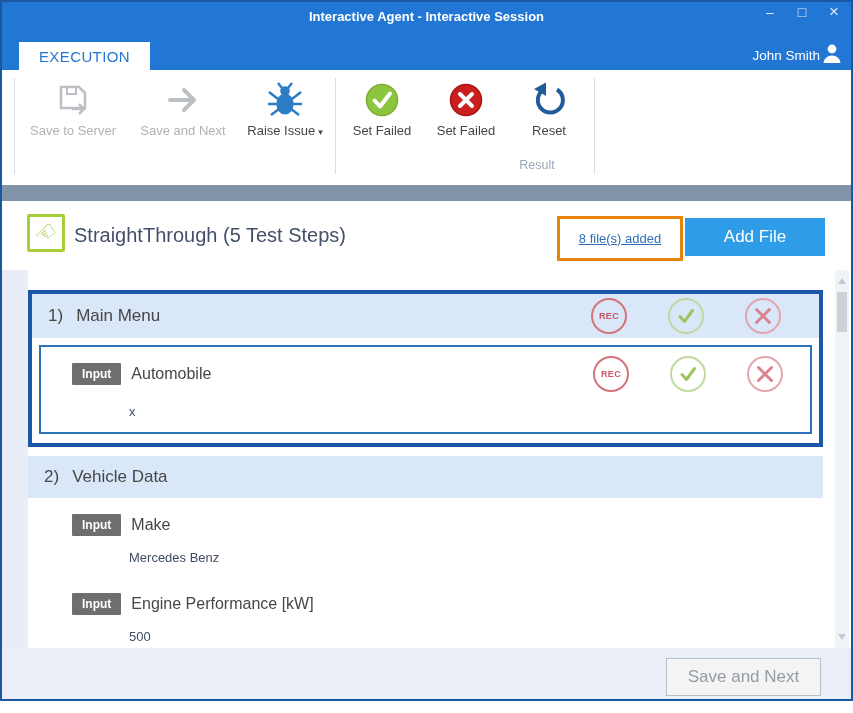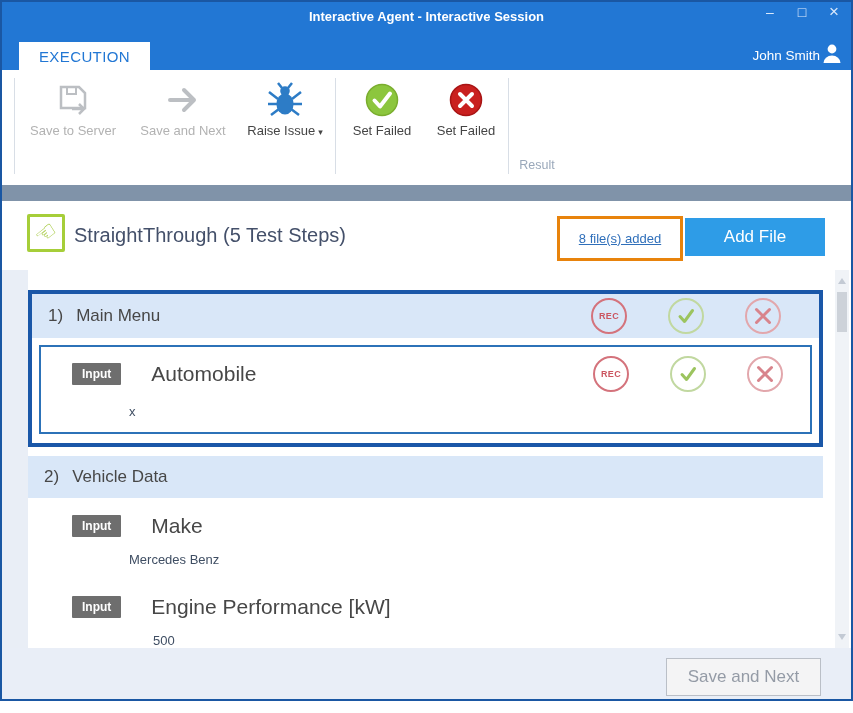--- a/index.html
+++ b/index.html
@@ -66,21 +66,21 @@
   .cic { width:36px; height:36px; border-radius:50%; display:flex; align-items:center; justify-content:center; background:transparent; }
   .cic.rec  { border:2px solid #d4737c; }
   .cic.rec span { font-size:9px; font-weight:bold; letter-spacing:.4px; color:#cb5560; }
   .cic.pass { border:2px solid #c1d8a0; }
   .cic.fail { border:2px solid #e2a7ac; }
 
   .substep1 { margin:7px 7px 9px 7px; border:2px solid #2c72b8; padding:9px 0 13px 0; background:#fff; }
   .sub-row { display:flex; align-items:center; padding-left:31px; }
   .sub-row.flat { padding-left:44px; }
   .badge { background:#6e6e6e; color:#fff; font-size:12px; font-weight:bold; padding:4px 10px; border-radius:1px; }
-  .sub-label { font-size:21px; color:#474747; margin-left:30px; }
+  .sub-label { font-size:16px; color:#474747; margin-left:10px; }
   .sub-value { font-size:13px; color:#3f4e63; padding-left:88px; margin-top:12px; }
   .sub-value.flat { padding-left:101px; }
   .row-make { margin-top:16px; }
   .row-engine { margin-top:28px; }
 
   
   .scrollbar { position:absolute; right:2px; top:0; bottom:0; width:14px; background:#f0f3f7; }
   .sb-arrow { position:absolute; left:3px; width:0; height:0; border-left:4px solid transparent; border-right:4px solid transparent; }
   .sb-up   { top:8px;    border-bottom:6px solid #c3cad4; }
   .sb-down { bottom:8px; border-top:6px solid #c3cad4; }
@@ -149,20 +149,27 @@
         <path d="M12.5 20.5 l5.5 6 l10 -13" fill="none" stroke="#fff" stroke-width="4" stroke-linecap="round" stroke-linejoin="round"></path>
       </svg>
       <span class="lab">Set Failed</span>
     </div>
     <div class="rbtn" style="width:80px">
       <svg class="ric" viewBox="0 0 40 40">
         <circle cx="20" cy="20" r="15.5" fill="#c9201f" stroke="#a81414" stroke-width="1.5"></circle>
         <path d="M14 14 l12 12 m0 -12 l-12 12" fill="none" stroke="#fff" stroke-width="4" stroke-linecap="round"></path>
       </svg>
       <span class="lab">Set Failed</span>
+    </div>
+    <div class="rbtn" style="width:86px">
+      <svg class="ric" viewBox="0 0 40 40">
+        <path d="M14 10 A12.5 12.5 0 1 0 28 9.5" fill="none" stroke="#205d98" stroke-width="4"></path>
+        <polygon points="17,2.5 17,16 5,9" fill="#205d98"></polygon>
+      </svg>
+      <span class="lab">Reset</span>
     </div>
     <div class="rsep"></div>
     <div class="group-label" style="top:88px;text-align:center;">Result</div>
   </div>
 
   <div class="slatebar"></div>
 
   <div class="header-panel">
     <div class="hand-box">
       <span class="hand-glyph">☜</span>
@@ -232,21 +239,21 @@
             <span class="badge">Input</span>
             <span class="sub-label">Make</span>
           </div>
           <div class="sub-value flat" style="margin-top:14px;">Mercedes Benz</div>
         </div>
         <div>
           <div class="sub-row flat row-engine">
             <span class="badge">Input</span>
             <span class="sub-label">Engine Performance [kW]</span>
           </div>
-          <div class="sub-value flat" style="margin-top:14px;margin-left:24px;">500</div>
+          <div class="sub-value flat" style="margin-top:14px;">500</div>
         </div>
       </div>
 
     </div>
 
     <div class="scrollbar">
       <div class="sb-arrow sb-up"></div>
       <div class="sb-thumb"></div>
       <div class="sb-arrow sb-down"></div>
     </div>

